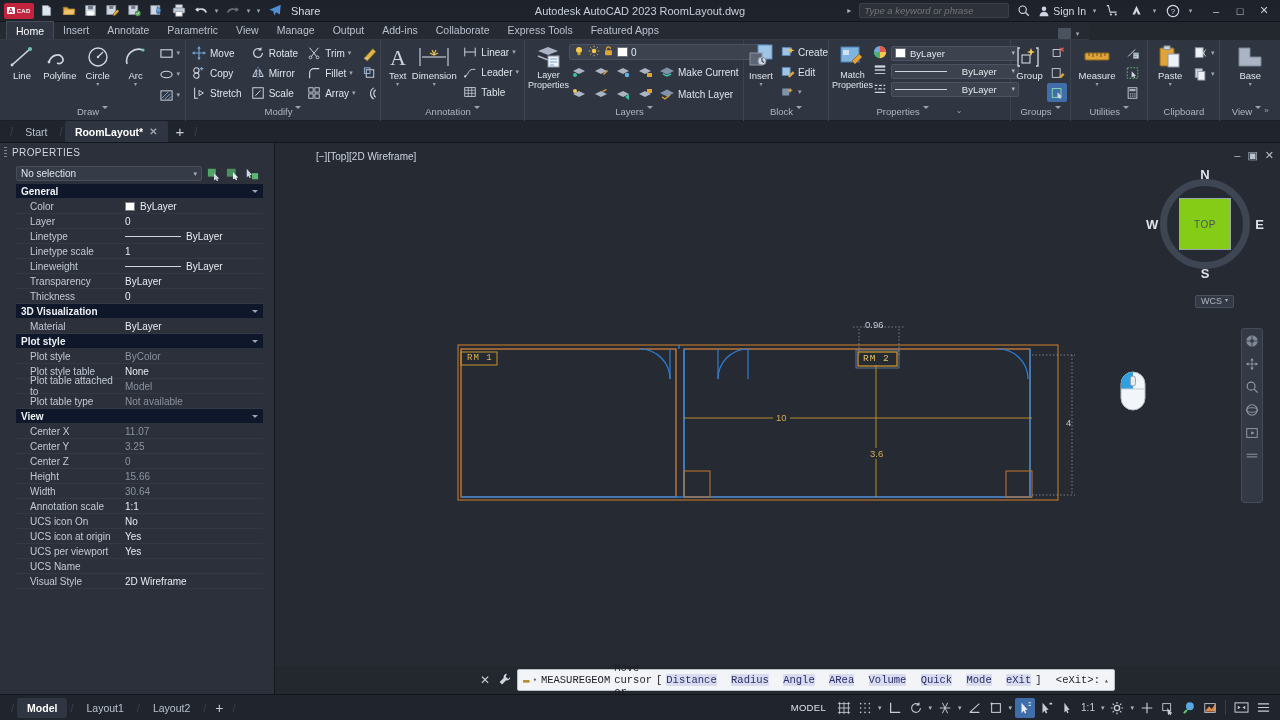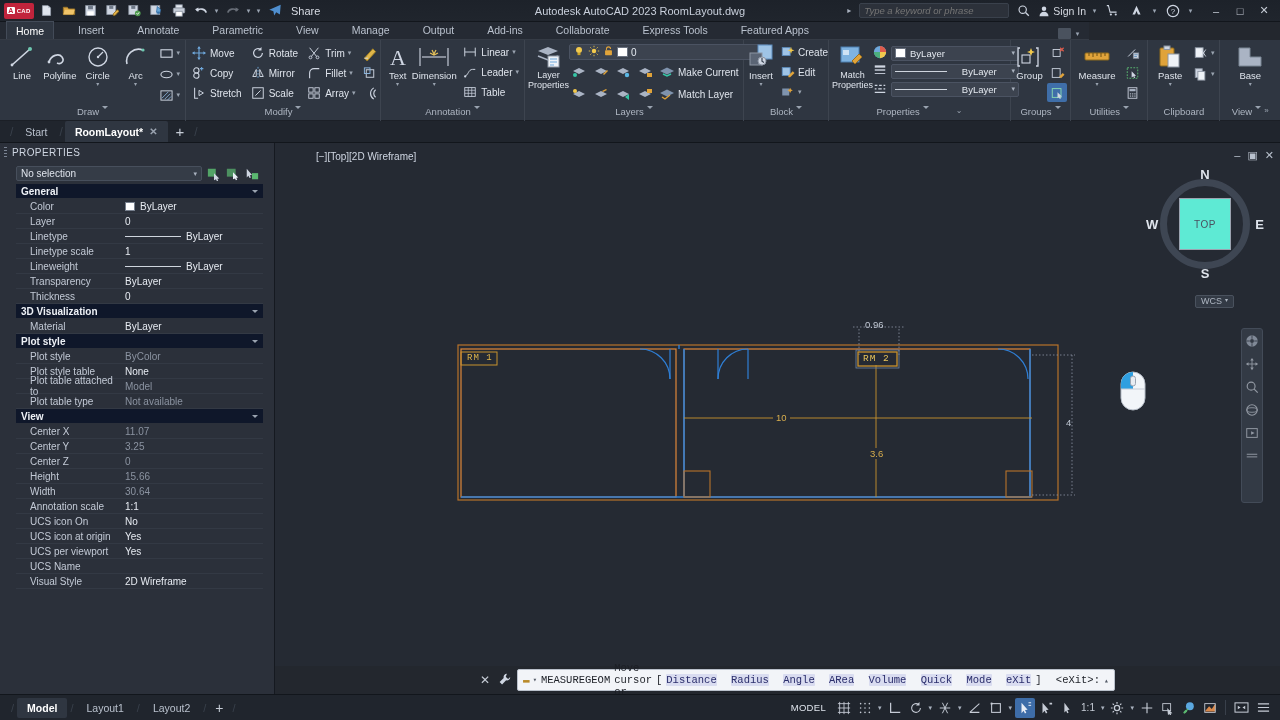--- a/index.html
+++ b/index.html
@@ -49,21 +49,20 @@
   .arrowsm{ color:#aab2bf; font-size:8px; margin-right:3px; }
   .signin{ display:flex;align-items:center;gap:3px;font-size:10.5px;color:#d6dae2; }
   .winbtns{ display:flex; align-items:center; gap:2px; margin-left:6px; }
   .winbtn{ width:22px;height:20px;display:flex;align-items:center;justify-content:center;color:#c6ccd6;font-size:11px;}
 
   
   .ribbontabs{
     position:absolute; left:0; top:22px; width:1089px; height:18px;
     background:#252a33; display:flex; align-items:flex-end; padding-left:6px;
     border-bottom:1px solid #353b45;
-    gap:15px;
   }
   .rtab{
     height:18px; padding:0 9px; display:flex; align-items:center;
     font-size:10.5px; color:#b9c1cd;
   }
   .rtab.active{ background:#2f3641; color:#ffffff; border-top:1px solid #434b58;
     border-left:1px solid #434b58; border-right:1px solid #434b58;}
   .tabxtra{ margin-left:auto; display:flex;align-items:center;gap:3px;padding-right:8px;}
   .minibox{ width:13px;height:11px;background:#4a525e;border-radius:1px; }
 
@@ -171,21 +170,21 @@
   .vp-ctrl{ position:absolute; right:6px; top:6px; display:flex; gap:7px; color:#b9c1cd; font-size:11px;}
 
   
   .viewcube{ position:absolute; right:16px; top:22px; width:118px; height:118px; }
   .vc-ring{
     position:absolute; left:14px; top:14px; width:90px;height:90px;border-radius:50%;
     border:7px solid #3e4653;
   }
   .vc-face{
     position:absolute; left:33px; top:33px; width:52px;height:52px;
-    background:#5eead4; border:1px solid #9ba3b0;
+    background:#84cc16; border:1px solid #9ba3b0;
     display:flex;align-items:center;justify-content:center;
     color:#4a5160; font-size:10px; letter-spacing:.5px;
   }
   .vc-n,.vc-s,.vc-e,.vc-w{ position:absolute; color:#dfe4ec; font-size:13px; font-weight:bold;}
   .vc-n{ left:50%; top:2px; transform:translateX(-50%); }
   .vc-s{ left:50%; bottom:2px; transform:translateX(-50%); }
   .vc-w{ left:0px; top:50%; transform:translateY(-50%); }
   .vc-e{ right:0px; top:50%; transform:translateY(-50%); }
   .wcs{
     position:absolute; right:46px; top:152px; height:13px; padding:0 5px;

